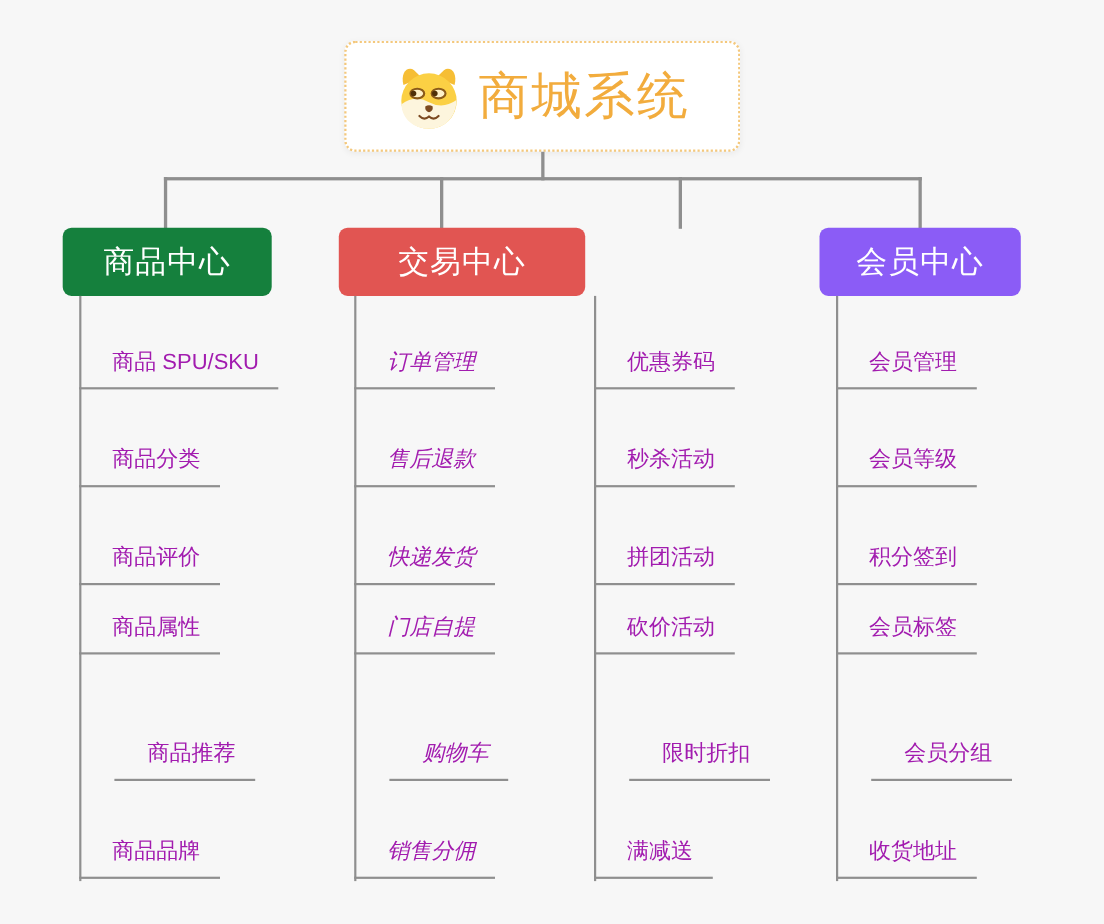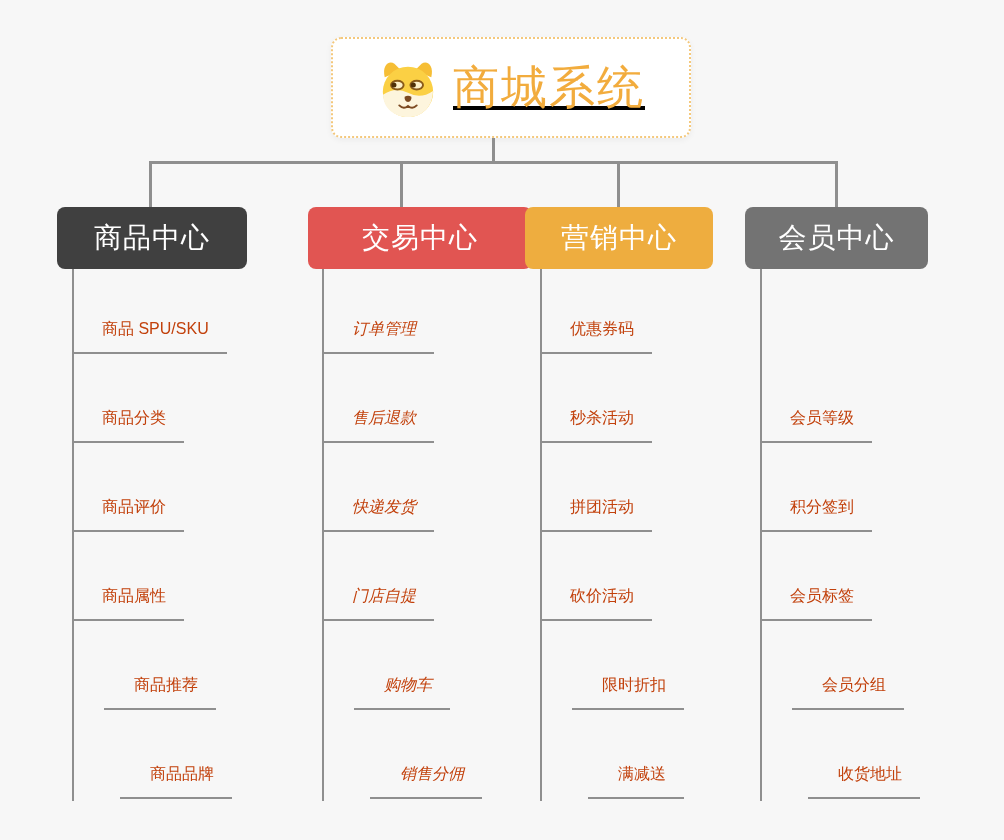--- a/index.html
+++ b/index.html
@@ -11,32 +11,31 @@
     position: relative;
     width: 1004px;
     height: 840px;
     background: #f7f7f7;
     overflow: hidden;
   }
 
   
   .root-node {
     position: absolute;
-    left: 331px; top: 37px;
+    left: 313px; top: 37px;
     width: 360px; height: 101px;
     background: #ffffff;
     border: 2px dotted #f4c87c;
     border-radius: 10px;
     box-sizing: border-box;
     display: flex;
     align-items: center;
     justify-content: center;
     gap: 14px;
     box-shadow: 0 2px 6px rgba(0,0,0,0.05);
-    text-decoration: underline;
   }
   .root-title {
     font-size: 46px;
     letter-spacing: 2px;
     color: #f2ac3d;
     white-space: nowrap;
   }
   .dog-icon { width: 62px; height: 62px; flex: 0 0 auto; }
 
   
@@ -78,34 +77,34 @@
   .v1 { left: 72px; }
   .v2 { left: 322px; }
   .v3 { left: 540px; }
   .v4 { left: 760px; }
 
   .leaf {
     position: absolute;
     line-height: 30px;
     padding: 0 18px 8px 30px;
     border-bottom: 2px solid #8f8f8f;
-    font-size: 16px;
-    color: #c2410c;
+    font-size: 20px;
+    color: #a21caf;
     white-space: nowrap;
   }
   .c1 { left: 72px; }
   .c2 { left: 322px; font-style: italic; }
   .c3 { left: 540px; }
   .c4 { left: 760px; }
   .r1 { top: 314px; }
   .r2 { top: 403px; }
   .r3 { top: 492px; }
-  .r4 { top: 581px; }
+  .r4 { top: 555px; }
   .r5 { top: 670px; margin-left: 32px; }
-  .r6 { top: 759px; margin-left: 48px; }
+  .r6 { top: 759px; }
 </style>
 </head>
 <body>
 
 <div class="canvas">
 
   <div class="root-node">
     <span class="dog-icon">
       <svg width="62" height="62" viewBox="0 0 64 64">
         <path d="M8 21 C5 9 12 3 18 7 L25 14 Z" fill="#f6be35"></path>
@@ -123,24 +122,23 @@
     <span class="root-title">商城系统</span>
   </div>
 
   <div class="tline root-stub"></div>
   <div class="tline h-line"></div>
   <div class="tline stub stub-1"></div>
   <div class="tline stub stub-2"></div>
   <div class="tline stub stub-3"></div>
   <div class="tline stub stub-4"></div>
 
-  <div class="branch b1" style="background-color: #404040;">商品中心</div>
+  <div class="branch b1" style="background-color: #15803d;">商品中心</div>
   <div class="branch b2" style="background-color: rgb(225, 85, 82);">交易中心</div>
-  <div class="branch b3" style="background-color: rgb(238, 173, 63);">营销中心</div>
-  <div class="branch b4" style="background-color: #737373;">会员中心</div>
+  <div class="branch b4" style="background-color: #8b5cf6;">会员中心</div>
 
   <div class="vline v1"></div>
   <div class="vline v2"></div>
   <div class="vline v3"></div>
   <div class="vline v4"></div>
 
   <div class="leaf c1 r1">商品 SPU/SKU</div>
   <div class="leaf c1 r3">商品评价</div>
   <div class="leaf c1 r2">商品分类</div>
   <div class="leaf c1 r4">商品属性</div>
@@ -154,19 +152,20 @@
   <div class="leaf c2 r5">购物车</div>
   <div class="leaf c2 r6">销售分佣</div>
 
   <div class="leaf c3 r1">优惠券码</div>
   <div class="leaf c3 r2">秒杀活动</div>
   <div class="leaf c3 r4">砍价活动</div>
   <div class="leaf c3 r3">拼团活动</div>
   <div class="leaf c3 r5">限时折扣</div>
   <div class="leaf c3 r6">满减送</div>
 
+  <div class="leaf c4 r1">会员管理</div>
   <div class="leaf c4 r2">会员等级</div>
   <div class="leaf c4 r3">积分签到</div>
   <div class="leaf c4 r4">会员标签</div>
   <div class="leaf c4 r5">会员分组</div>
   <div class="leaf c4 r6">收货地址</div>
 
 </div>
 
 </body></html>

